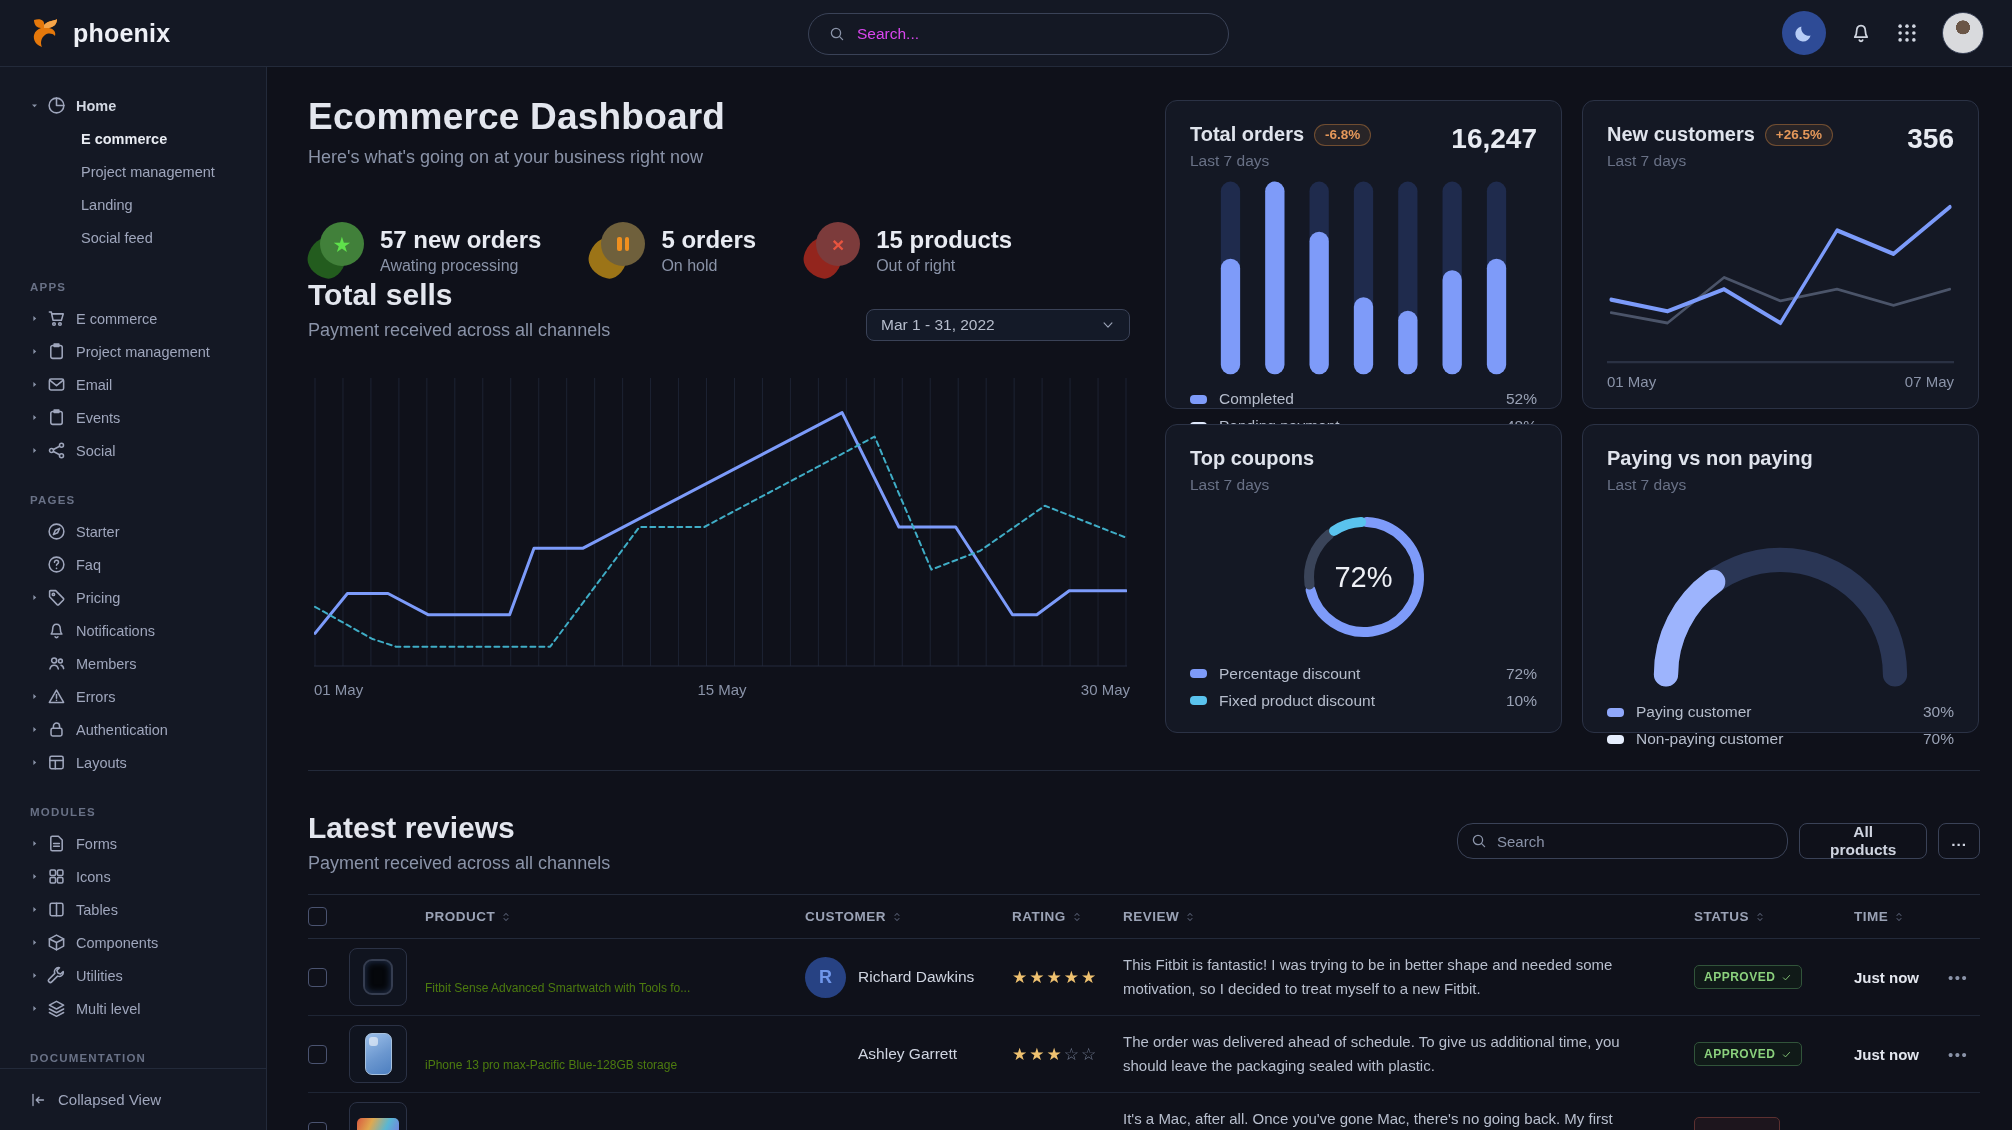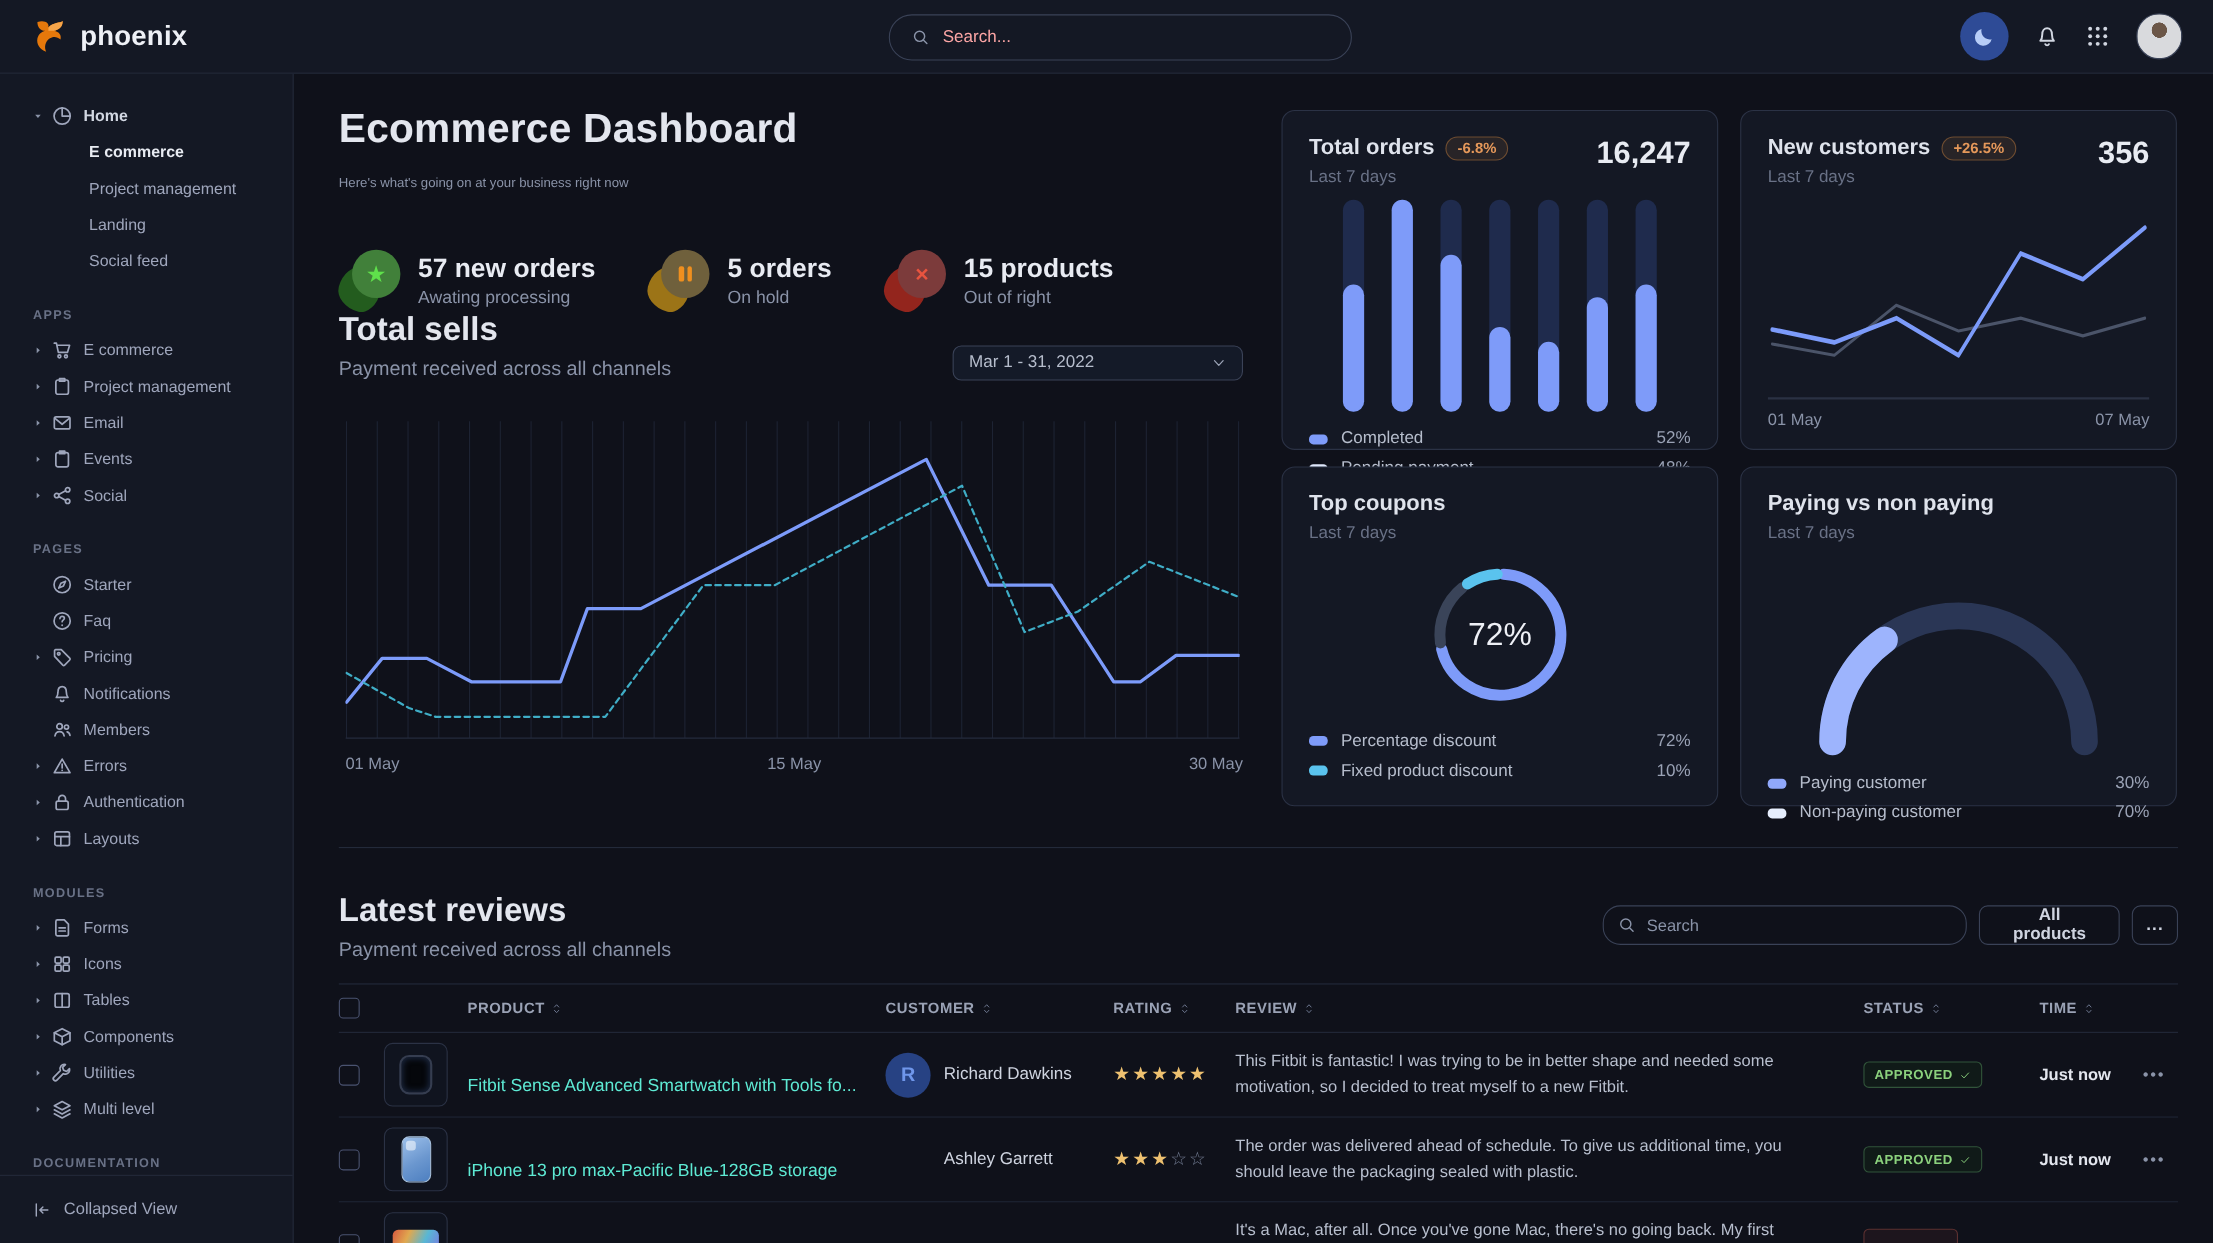--- a/index.html
+++ b/index.html
@@ -8,21 +8,21 @@
   #app { position:relative; width:2012px; height:1130px; background:#0f111a; color:#cfd4e0; }
 
   
   .navbar { position:absolute; top:0; left:0; right:0; height:67px; background:#141824;
     border-bottom:1px solid #232a3a; display:flex; align-items:center; padding:0 28px; z-index:10; }
   .brand { display:flex; align-items:center; gap:11px; }
   .brand-name { font-size:25px; font-weight:700; color:#eef0f6; letter-spacing:.2px; }
   .nav-search { position:absolute; left:808px; top:13px; width:421px; height:42px;
     border:1px solid #3a4257; border-radius:22px; display:flex; align-items:center; gap:12px;
     padding:0 20px; color:#8a93a8; }
-  .nav-search .ph { font-size:15.5px; color:#fca5a5; }
+  .nav-search .ph { font-size:15.5px; color:#d946ef; }
   .nav-right { margin-left:auto; display:flex; align-items:center; gap:24px; }
   .moon-btn { width:44px; height:44px; border-radius:50%; background:#2e4b96; color:#b7cdf7;
     display:flex; align-items:center; justify-content:center; }
   .nav-ic { color:#d0d5e0; display:flex; align-items:center; justify-content:center; }
   .nav-avatar { width:42px; height:42px; border-radius:50%; border:1px solid #3a4257;
     background:radial-gradient(circle at 50% 36%, #6b5647 0 21%, #d9dadd 22%); }
 
   
   .sidebar { position:absolute; top:67px; left:0; width:267px; bottom:0; background:#141824;
     border-right:1px solid #232a3a; padding-top:22px; display:flex; flex-direction:column; }
@@ -39,21 +39,21 @@
   .s-section { padding-left:30px; margin-top:27px; margin-bottom:9px; font-size:11.5px;
     font-weight:700; letter-spacing:1.2px; color:#697186; }
   .s-collapse { border-top:1px solid #232a3a; height:62px; display:flex; align-items:center;
     gap:12px; padding-left:30px; font-size:15px; color:#9fa6bc; cursor:pointer; }
 
   
   .main { position:absolute; left:267px; top:67px; right:0; bottom:0; padding:0 32px 0 41px; }
   .dash-top { display:flex; height:668px;gap:12px; }
   .dash-left { width:822px; }
   .page-title { margin-top:29px; font-size:37px; font-weight:700; color:#e3e6ee; letter-spacing:.2px; }
-  .page-sub { margin-top:21px; font-size:12px; color:#8a93a8; }
+  .page-sub { margin-top:9px; font-size:18px; color:#8a93a8; }
 
   .stats-row { display:flex; gap:48px; margin-top:54px; }
   .stat { display:flex; align-items:center; gap:14px; }
   .stat-ic { position:relative; width:58px; height:56px; flex:none; }
   .stat-ic .blob { position:absolute; left:0; bottom:0; width:38px; height:40px;
     border-radius:46% 54% 40% 60% / 56% 44% 56% 44%; transform:rotate(14deg); }
   .stat-ic .circ { position:absolute; right:2px; top:0; width:44px; height:44px; border-radius:50%;
     display:flex; align-items:center; justify-content:center; }
   .stat-ic .glyph { font-size:21px; line-height:1; font-weight:700; }
   .pausebars { display:flex; gap:3px; }
@@ -121,21 +121,21 @@
   .thumb { width:58px; height:58px; border:1px solid #2b3245; border-radius:8px; background:#10141f;
     display:flex; align-items:center; justify-content:center; }
   .t-fitbit { width:30px; height:36px; border-radius:9px; background:#05070b; border:2px solid #353d50;
     box-shadow:inset 0 0 6px 1px #1d2a44; }
   .t-iphone { width:27px; height:42px; border-radius:7px; border:1px solid #a8c2de;
     background:linear-gradient(150deg,#9dc0ea 0%,#6b97cf 55%,#4d7fc0 100%); position:relative; }
   .t-iphone::after { content:""; position:absolute; left:3px; top:3px; width:9px; height:9px;
     border-radius:3px; background:rgba(255,255,255,.55); }
   .t-macbook { width:42px; height:27px; border-radius:5px;
     background:linear-gradient(115deg,#d8593f 0%,#e0a84f 30%,#58b7d4 62%,#7f6ce0 100%); }
-  .p-link { font-size:16px; color:#5eead4; cursor:pointer; padding-right:24px;
+  .p-link { font-size:12px; color:#4d7c0f; cursor:pointer; padding-right:24px;
     white-space:nowrap; overflow:hidden; text-overflow:ellipsis;margin-top:22px; }
   .avatar { width:41px; height:41px; border-radius:50%; }
   .avatar-initial { background:#274283; color:#6f96ea; display:flex; align-items:center;
     justify-content:center; font-size:18px; font-weight:700; }
   .avatar-p1 { background:radial-gradient(circle at 50% 42%, #c99b7c 0 19%, #3a2e33 20% 58%, #5d4f57 59%); }
   .avatar-p2 { background:radial-gradient(circle at 50% 46%, #b3917c 0 17%, #848b97 18% 60%, #565e6b 61%); }
   .c-name { font-size:15.5px; color:#cfd4e0; }
   .stars { font-size:17px; letter-spacing:2px; }
   .star-f { color:#eec170; } .star-e { color:#707a90; }
   .review-txt { font-size:15px; line-height:1.6; color:#b8bfce; padding-right:64px; }

